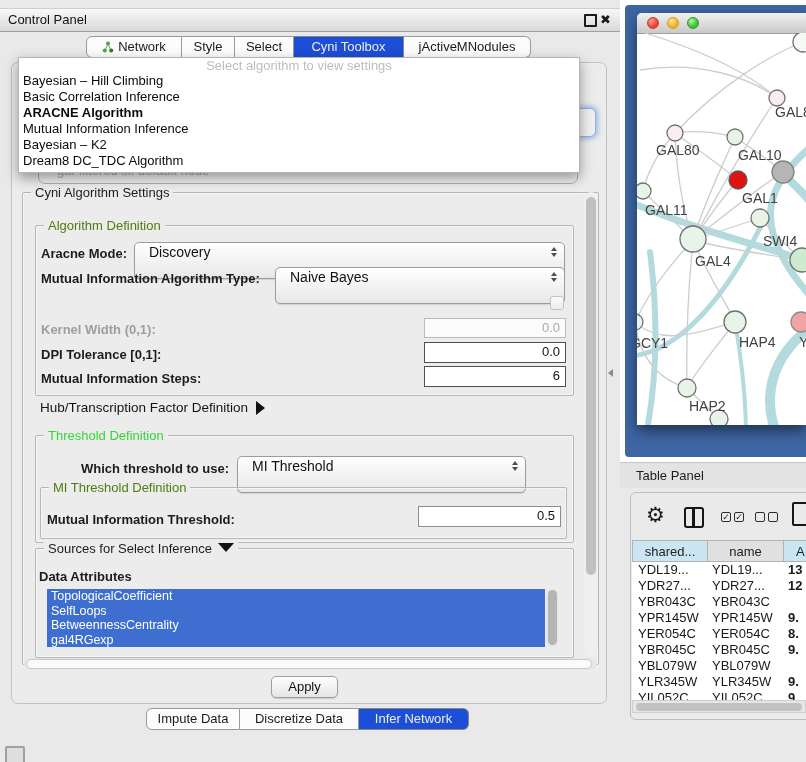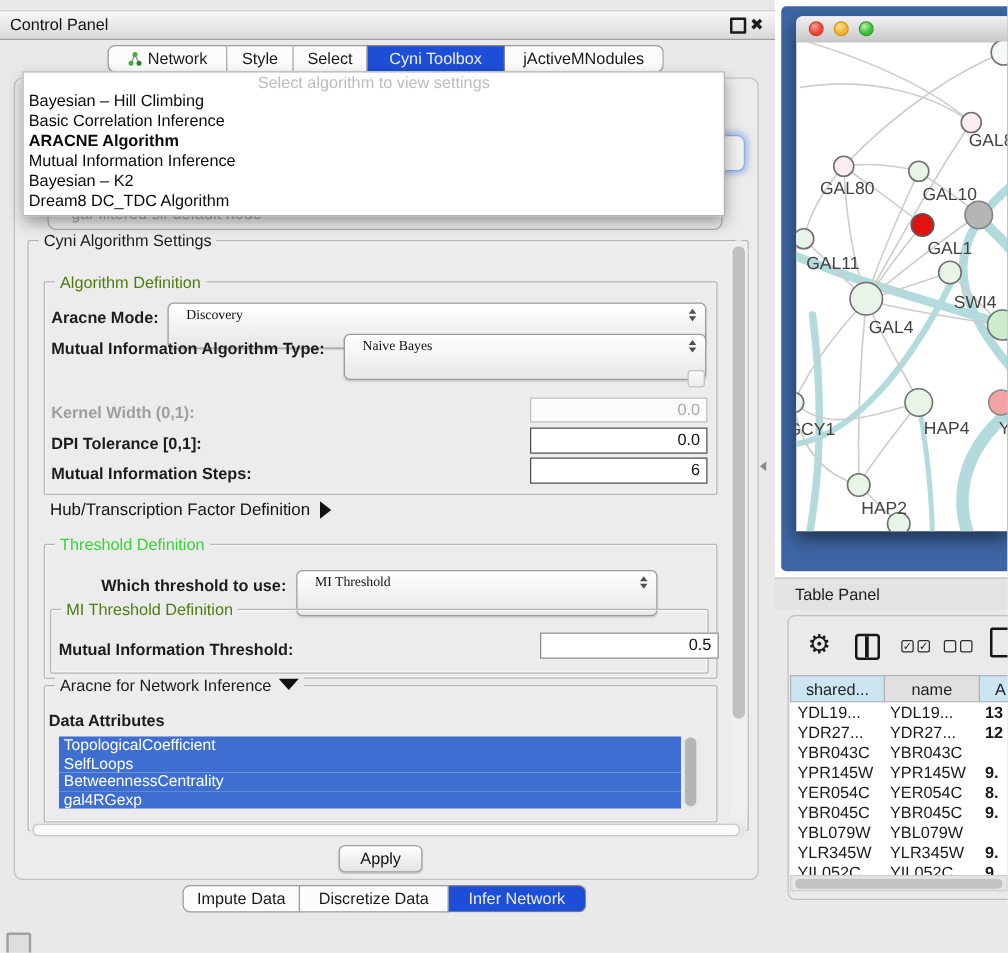--- a/index.html
+++ b/index.html
@@ -35,21 +35,21 @@
   #dropdown .it.active{font-weight:bold;}
   
   .group{position:absolute;border:1px solid #b6b6b6;border-radius:2px;box-shadow:inset 0 0 0 1px rgba(255,255,255,.55);}
   .legend{position:absolute;top:-8px;left:8px;background:#ececec;padding:0 4px;font-size:13px;color:#1c1c1c;white-space:nowrap;}
   .legend.blue{color:#4d7c0f;}
   .legend.green{color:#35d435;}
   .lbl{position:absolute;font-size:13px;font-weight:bold;color:#1c1c1c;white-space:nowrap;}
   .lbl.dis{color:#9e9e9e;}
   .plain{position:absolute;font-size:13.5px;color:#141414;white-space:nowrap;}
   .combo{position:absolute;height:37px;box-sizing:border-box;border:1px solid #9c9c9c;border-radius:5px;
-         background:linear-gradient(#ffffff,#e7e7e7);box-shadow:0 1px 1px rgba(0,0,0,.12);font-size:11px;color:#111;font-family:Liberation Serif, serif;}
+         background:linear-gradient(#ffffff,#e7e7e7);box-shadow:0 1px 1px rgba(0,0,0,.12);font-size:14px;color:#111;}
   .combo .ctext{position:absolute;left:14px;top:0;line-height:19px;}
   .carrows{position:absolute;right:7px;top:4px;display:flex;flex-direction:column;gap:2px;}
   .carrows .up{width:0;height:0;border-left:3.5px solid transparent;border-right:3.5px solid transparent;border-bottom:4.5px solid #4f4f4f;}
   .carrows .dn{width:0;height:0;border-left:3.5px solid transparent;border-right:3.5px solid transparent;border-top:4.5px solid #4f4f4f;}
   .field{position:absolute;height:20px;box-sizing:border-box;background:#fff;border:1px solid #4f4f4f;
          font-size:13px;color:#111;text-align:right;padding-right:5px;line-height:18px;}
   .field.dis{border:1px solid #bcbcbc;background:#fbfbfb;color:#a9a9a9;}
   .cb{position:absolute;width:14px;height:14px;box-sizing:border-box;border:1px solid #c3c3c3;border-radius:3px;
       background:linear-gradient(#fafafa,#ececec);}
   .arrow-right{display:inline-block;width:0;height:0;border-top:7px solid transparent;border-bottom:7px solid transparent;
@@ -198,25 +198,25 @@
     <span class="ctext">MI Threshold</span>
     <span class="carrows">
         <i class="up"></i>
         <i class="dn"></i>
       </span>
   </div>
   <div class="group" style="left:40px;top:487px;width:525px;height:50px;">
     <span class="legend blue">MI Threshold Definition</span>
   </div>
   <span class="lbl" style="left:47px;top:512px;">Mutual Information Threshold:</span>
-  <div class="field" style="left:432px;top:506px;width:143px;height:21px;border-color:#8c8c8c;padding-left:13px;">0.5</div>
+  <div class="field" style="left:418px;top:506px;width:143px;height:21px;border-color:#8c8c8c;padding-left:13px;">0.5</div>
 
   <div class="group" style="left:35px;top:548px;width:537px;height:108px;">
     <span class="legend">
-      <span>Aracne for Network Inference</span><i class="arrow-down"></i>
+      <span>Sources for Select Inference</span><i class="arrow-down"></i>
     </span>
   </div>
   <span class="lbl" style="left:39px;top:569px;">Data Attributes</span>
   <div class="abs" id="attrlist">
     <div>
 
     <div class="row">TopologicalCoefficient</div>
         <div class="row">SelfLoops</div>
         <div class="row">BetweennessCentrality</div>
         <div class="row">gal4RGexp</div>

